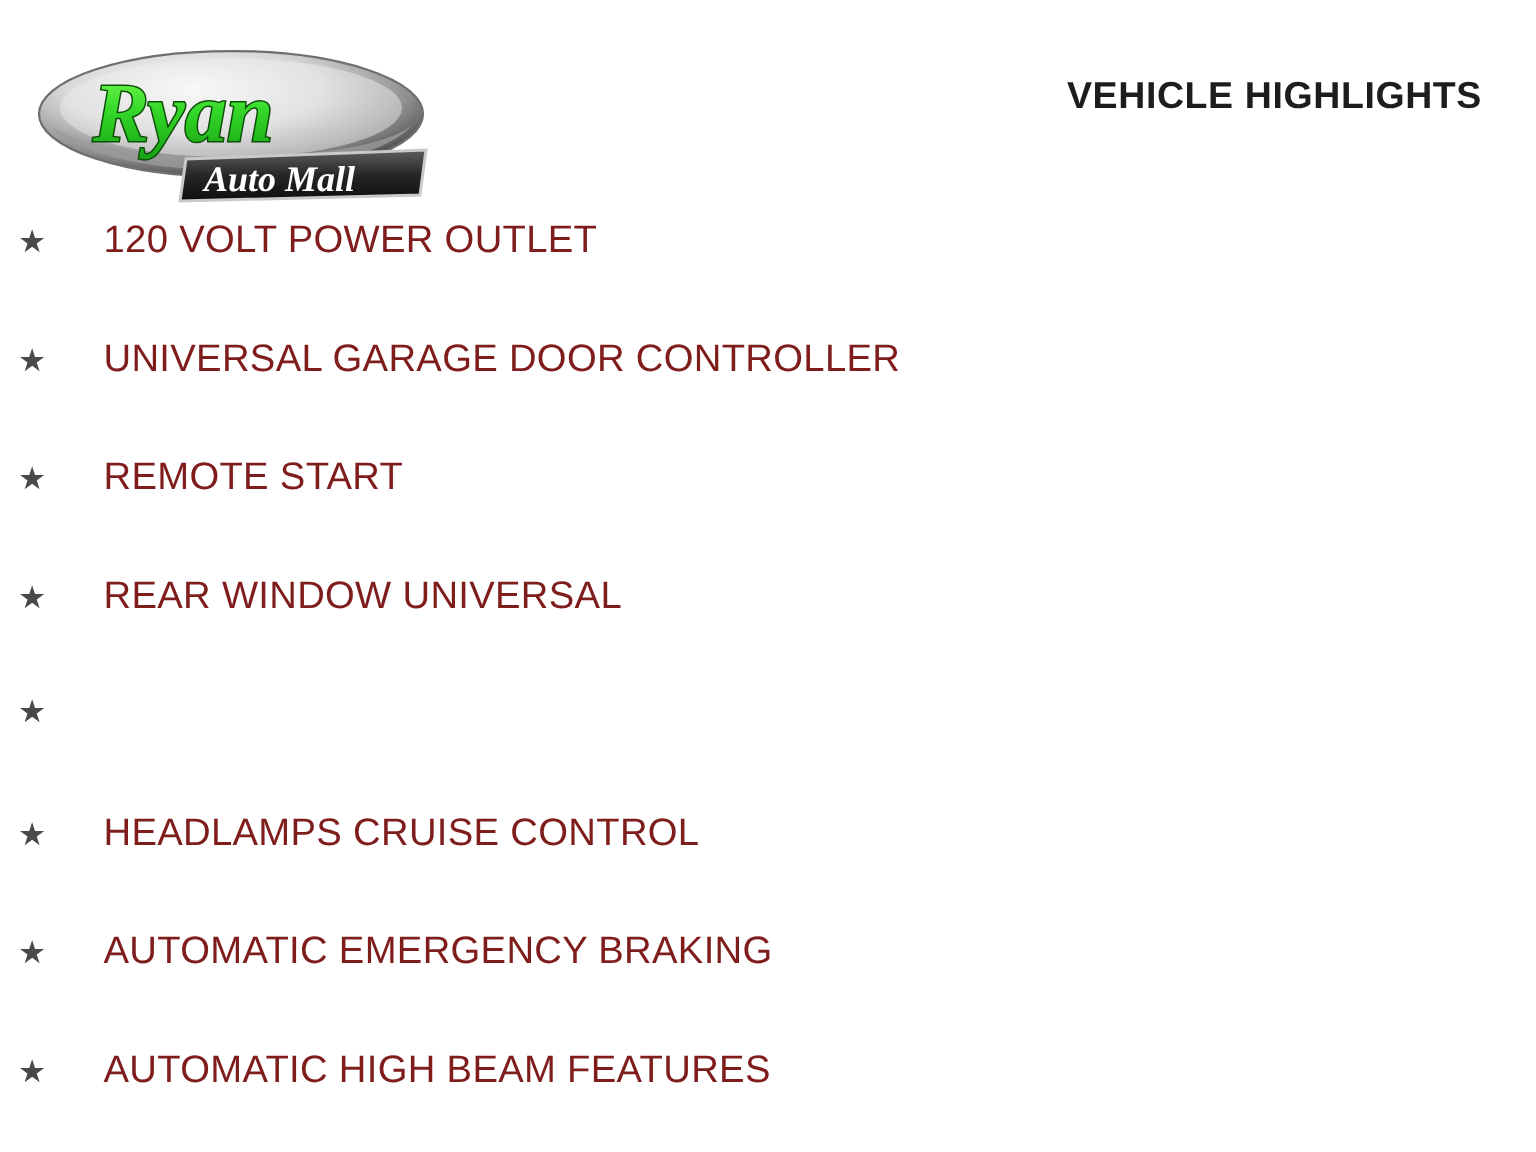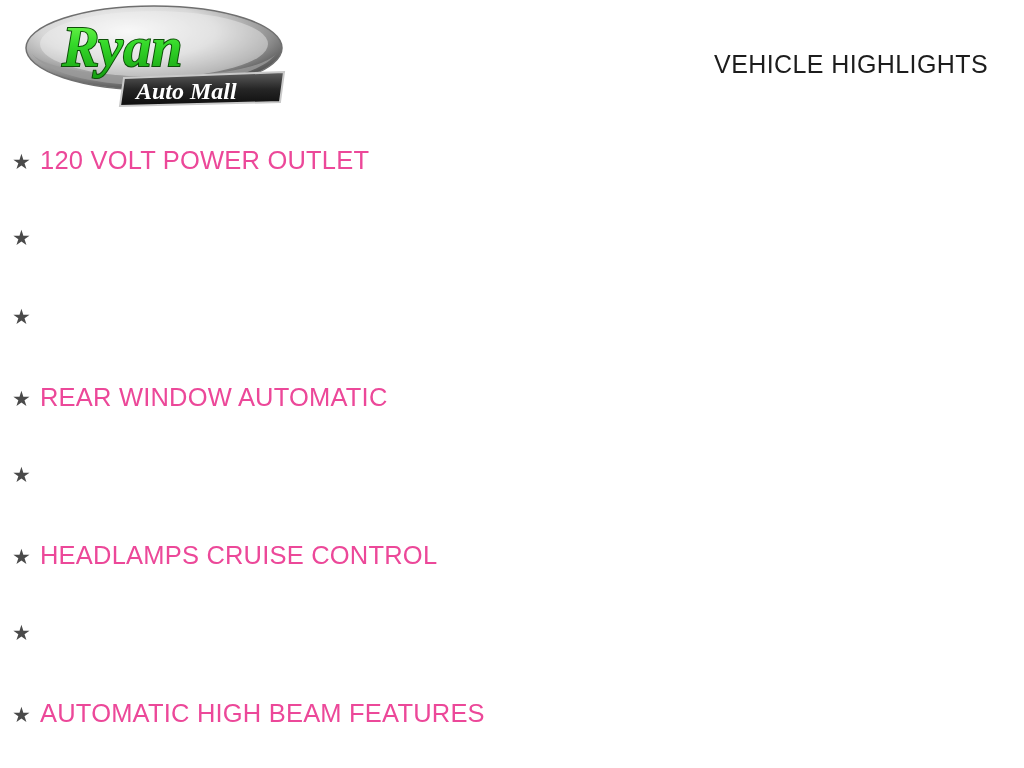--- a/index.html
+++ b/index.html
@@ -18,35 +18,35 @@
 
   
   .header {
     position: relative;
     height: 128px;
   }
 
   .logo {
     position: absolute;
     left: 18px;
-    top: 0;
+    top: 28px;
     width: 272px;
     height: 108px;
   }
 
   .logo svg {
     display: block;
   }
 
   .page-title {
     position: absolute;
     right: 36px;
     top: 50px;
     font-size: 25px;
-    font-weight: normal;
+    font-weight: bold;
     letter-spacing: 0.4px;
     color: #1d1d1d;
     white-space: nowrap;
   }
 
   
   .highlights {
     position: absolute;
     top: 148px;
     left: 0;
@@ -68,23 +68,24 @@
     flex: 0 0 28px;
     font-size: 21px;
     line-height: 1;
     color: #4a4a4a;
     text-align: left;
   }
 
   .highlight-text {
     font-size: 25.5px;
     line-height: 1;
-    color: #ec4899;
+    color: #7f1d1d;
     letter-spacing: 0.2px;
     white-space: nowrap;
+    margin-left: 29px;
   }
 </style>
 </head>
 <body>
 
 <div class="header">
 
   <div class="logo">
     <svg width="272" height="108" viewBox="0 0 272 108" xmlns="http://www.w3.org/2000/svg">
       <defs>
@@ -122,35 +123,38 @@
   <div class="page-title">VEHICLE HIGHLIGHTS</div>
 </div>
 
 <ul class="highlights">
   <li class="highlight-item">
     <span class="bullet-star">★</span>
     <span class="highlight-text">120 VOLT POWER OUTLET</span>
   </li>
   <li class="highlight-item">
     <span class="bullet-star">★</span>
+    <span class="highlight-text">UNIVERSAL GARAGE DOOR CONTROLLER</span>
   </li>
   <li class="highlight-item">
     <span class="bullet-star">★</span>
+    <span class="highlight-text">REMOTE START</span>
   </li>
   <li class="highlight-item">
     <span class="bullet-star">★</span>
-    <span class="highlight-text">REAR WINDOW AUTOMATIC</span>
+    <span class="highlight-text">REAR WINDOW UNIVERSAL</span>
   </li>
   <li class="highlight-item">
     <span class="bullet-star">★</span>
   </li>
   <li class="highlight-item">
     <span class="bullet-star">★</span>
     <span class="highlight-text">HEADLAMPS CRUISE CONTROL</span>
   </li>
   <li class="highlight-item">
     <span class="bullet-star">★</span>
+    <span class="highlight-text">AUTOMATIC EMERGENCY BRAKING</span>
   </li>
   <li class="highlight-item">
     <span class="bullet-star">★</span>
     <span class="highlight-text">AUTOMATIC HIGH BEAM FEATURES</span>
   </li>
 </ul>
 
 </body></html>

